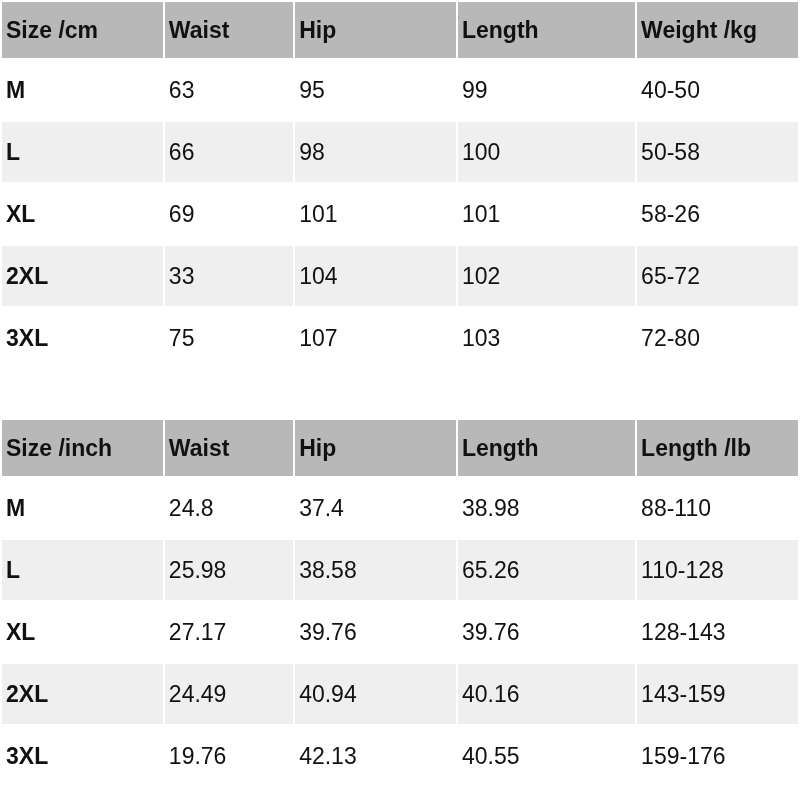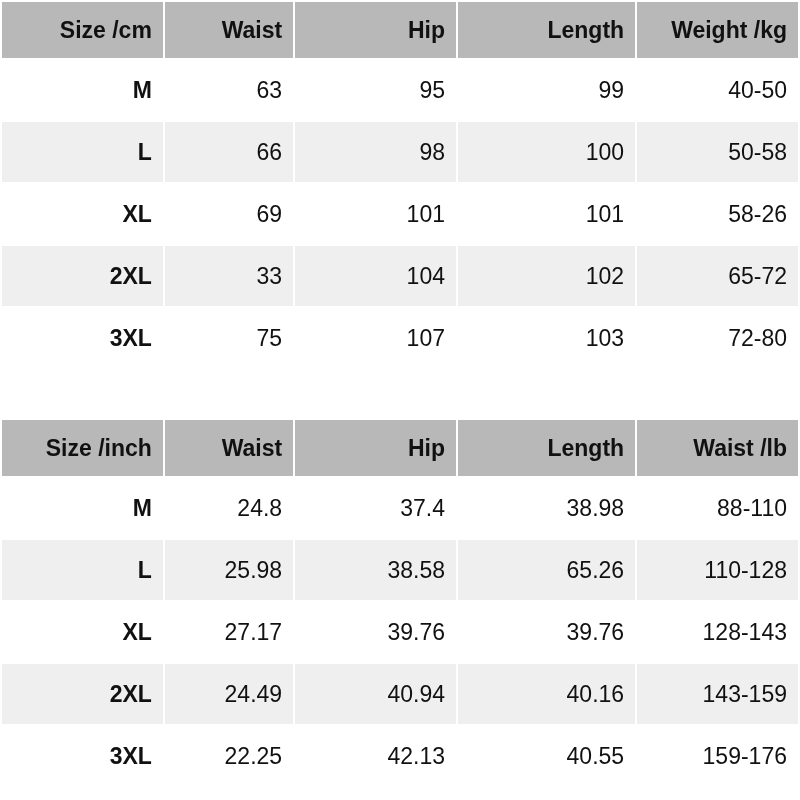--- a/index.html
+++ b/index.html
@@ -21,25 +21,25 @@
     box-sizing: border-box;
   }
   .size-table {
     width: 800px;
     border-collapse: collapse;
     table-layout: fixed;
   }
   .size-table td,
   .size-table th {
     border: 2px solid #ffffff;
-    text-align: right;
+    text-align: left;
     vertical-align: middle;
     font-weight: bold;
     font-size: 23px;
-    padding: 11px;
+    padding: 4px;
     height: 62px;
     box-sizing: border-box;
   }
   .size-table thead th {
     background: #b8b8b8;
     font-size: 23px;
     height: 58px;
   }
   .size-table tbody tr.row-odd td {
     background: #ffffff;
@@ -124,21 +124,21 @@
   <div class="table-gap"></div>
 
   <div class="table-block">
     <table class="size-table">
       <thead>
         <tr>
           <th class="col-0">Size /inch</th>
           <th class="col-1">Waist</th>
           <th class="col-2">Hip</th>
           <th class="col-3">Length</th>
-          <th class="col-4">Waist /lb</th>
+          <th class="col-4">Length /lb</th>
         </tr>
       </thead>
       <tbody>
         <tr class="row-odd">
           <td class="col-0 cell-label">M</td>
           <td class="col-1">24.8</td>
           <td class="col-2">37.4</td>
           <td class="col-3">38.98</td>
           <td class="col-4">88-110</td>
         </tr>
@@ -158,21 +158,21 @@
         </tr>
         <tr class="row-even">
           <td class="col-0 cell-label">2XL</td>
           <td class="col-1">24.49</td>
           <td class="col-2">40.94</td>
           <td class="col-3">40.16</td>
           <td class="col-4">143-159</td>
         </tr>
         <tr class="row-odd">
           <td class="col-0 cell-label">3XL</td>
-          <td class="col-1">22.25</td>
+          <td class="col-1">19.76</td>
           <td class="col-2">42.13</td>
           <td class="col-3">40.55</td>
           <td class="col-4">159-176</td>
         </tr>
       </tbody>
     </table>
   </div>
 
 </div>
 

